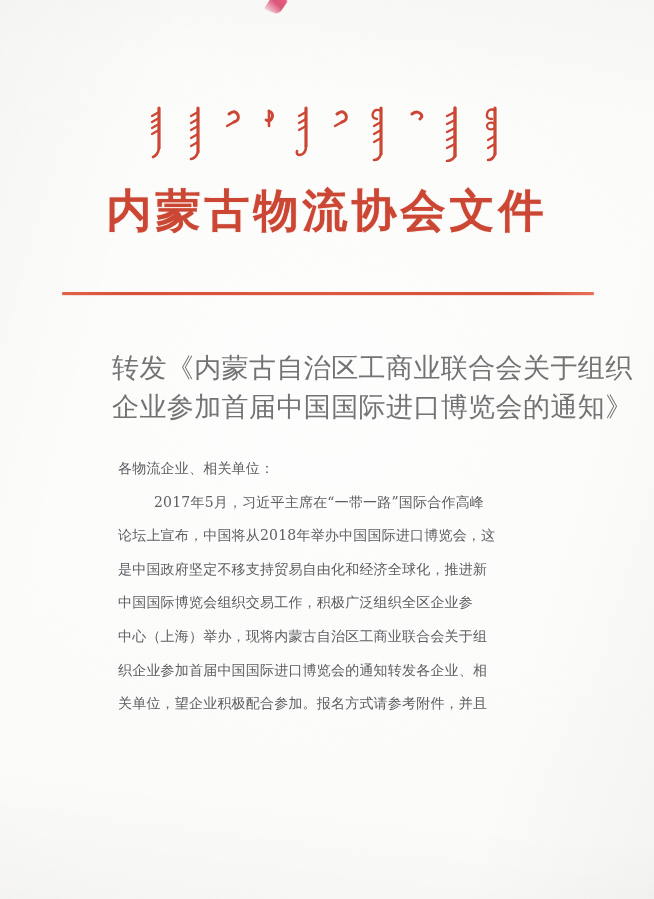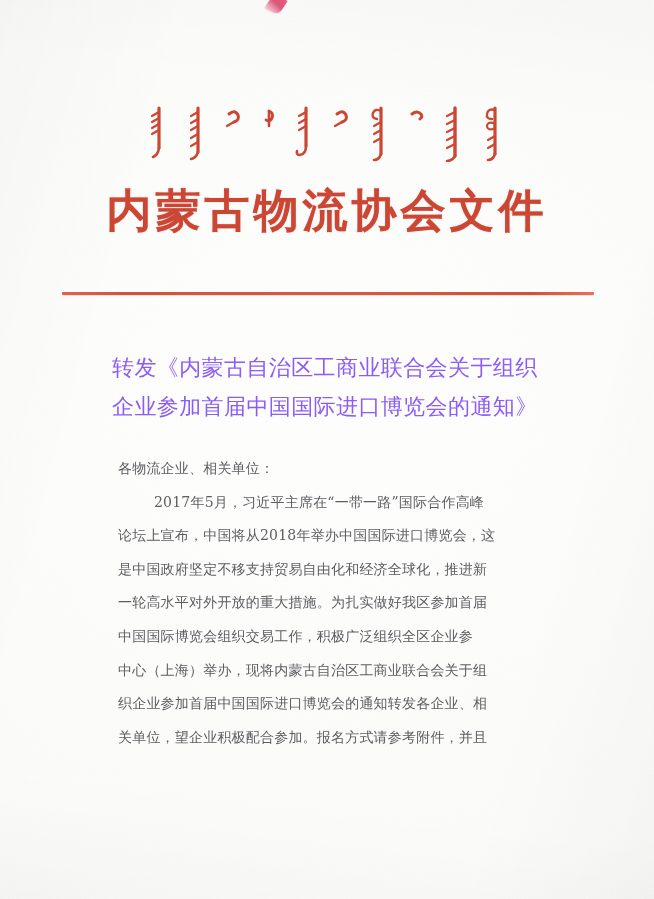--- a/index.html
+++ b/index.html
@@ -120,24 +120,24 @@
     box-shadow: 0 0.5px 0 rgba(216,90,64,0.35);
   }
 
   
   .doc-title {
     position: absolute;
     left: 112px;
     top: 348px;
     width: 452px;
     font-family: "DejaVu Serif", "Liberation Serif", serif;
-    font-size: 22px;
+    font-size: 27px;
     line-height: 39px;
     letter-spacing: 0.4px;
-    color: #8b5cf6;
+    color: #737373;
     text-align: left;
   }
   .doc-title .tline {
     display: block;
     white-space: nowrap;
   }
   .doc-title .tline.second {
     padding-left: 0px;
   }
 
@@ -266,20 +266,19 @@
   <div class="doc-title">
     <span class="tline">转发《内蒙古自治区工商业联合会关于组织</span>
     <span class="tline second">企业参加首届中国国际进口博览会的通知》</span>
   </div>
 
   <div class="body-block">
     <span class="body-line">各物流企业、相关单位：</span>
     <span class="body-line indent">2017年5月，习近平主席在“一带一路”国际合作高峰</span>
     <span class="body-line">论坛上宣布，中国将从2018年举办中国国际进口博览会，这</span>
     <span class="body-line">是中国政府坚定不移支持贸易自由化和经济全球化，推进新</span>
-    <span class="body-line">一轮高水平对外开放的重大措施。为扎实做好我区参加首届</span>
     <span class="body-line">中国国际博览会组织交易工作，积极广泛组织全区企业参</span>
     <span class="body-line">中心（上海）举办，现将内蒙古自治区工商业联合会关于组</span>
     <span class="body-line">织企业参加首届中国国际进口博览会的通知转发各企业、相</span>
     <span class="body-line">关单位，望企业积极配合参加。报名方式请参考附件，并且</span>
   </div>
 
 </div>
 
 </body></html>

